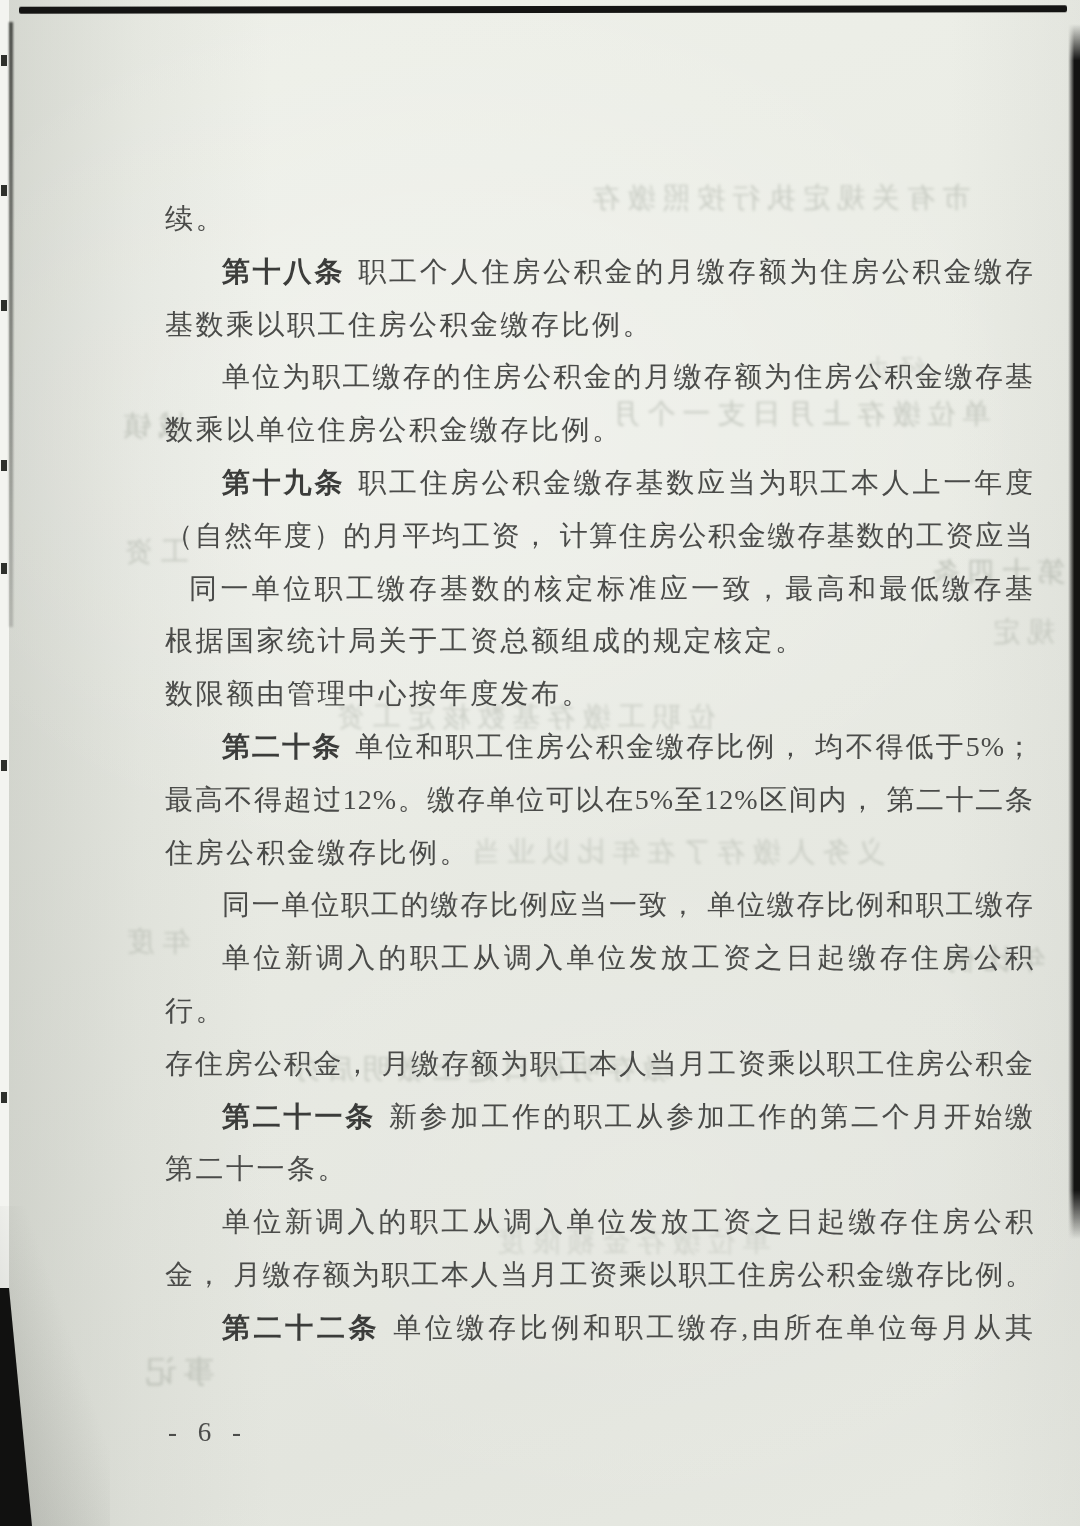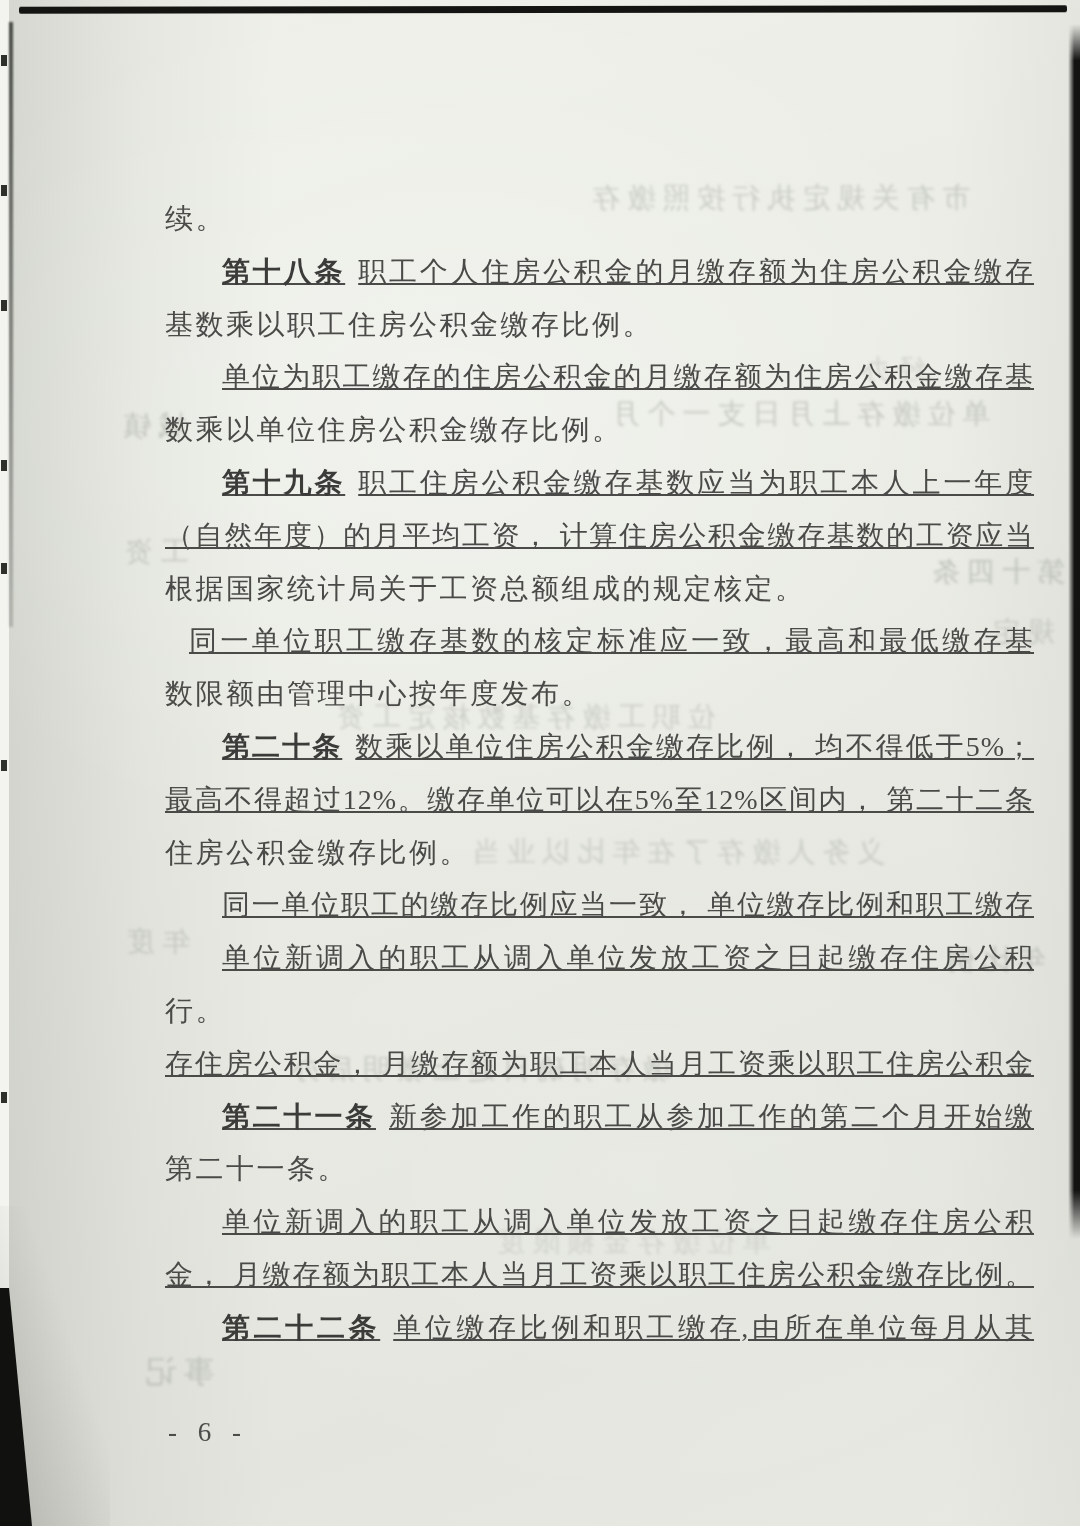--- a/index.html
+++ b/index.html
@@ -21,21 +21,21 @@
   #text-block{
     position:absolute;left:165px;top:193px;width:869px;
     font-size:28px;color:#4a4b49;
   }
   .line{
     height:52.8px;line-height:52.8px;letter-spacing:2.5px;
     white-space:nowrap;
   }
   .line.fill{
     white-space:normal;letter-spacing:1px;
-    text-align:justify;text-align-last:justify;text-decoration:underline;
+    text-align:justify;text-align-last:justify;
   }
   .line.ind1{text-indent:24px;}
   .line.ind2{text-indent:57px;}
   .art{font-weight:700;color:#3b3c3a;margin-right:13px;}
   #page-number{
     position:absolute;left:168px;top:1412px;height:40px;line-height:40px;
     font-size:27px;letter-spacing:7px;color:#4c4d4b;
   }
   
   .ghost{
@@ -95,24 +95,24 @@
   <div class="ghost" style="left:855px;top:350px;opacity:.32;">经办</div>
 
   <div id="text-block">
       <div class="line ind0"><span>续。</span></div>
       <div class="line ind2 fill"><span class="art">第十八条</span><span>职工个人住房公积金的月缴存额为住房公积金缴存</span></div>
       <div class="line ind0"><span>基数乘以职工住房公积金缴存比例。</span></div>
       <div class="line ind2 fill"><span>单位为职工缴存的住房公积金的月缴存额为住房公积金缴存基</span></div>
       <div class="line ind0"><span>数乘以单位住房公积金缴存比例。</span></div>
       <div class="line ind2 fill"><span class="art">第十九条</span><span>职工住房公积金缴存基数应当为职工本人上一年度</span></div>
       <div class="line ind0 fill"><span>（自然年度）的月平均工资， 计算住房公积金缴存基数的工资应当</span></div>
+      <div class="line ind1 fill"><span>同一单位职工缴存基数的核定标准应一致，最高和最低缴存基</span></div>
       <div class="line ind0"><span>根据国家统计局关于工资总额组成的规定核定。</span></div>
-      <div class="line ind1 fill"><span>同一单位职工缴存基数的核定标准应一致，最高和最低缴存基</span></div>
       <div class="line ind0"><span>数限额由管理中心按年度发布。</span></div>
-      <div class="line ind2 fill"><span class="art">第二十条</span><span>数乘以单位住房公积金缴存比例， 均不得低于5%；</span></div>
+      <div class="line ind2 fill"><span class="art">第二十条</span><span>单位和职工住房公积金缴存比例， 均不得低于5%；</span></div>
       <div class="line ind0 fill"><span>最高不得超过12%。缴存单位可以在5%至12%区间内， 第二十二条</span></div>
       <div class="line ind0"><span>住房公积金缴存比例。</span></div>
       <div class="line ind2 fill"><span>同一单位职工的缴存比例应当一致， 单位缴存比例和职工缴存</span></div>
       <div class="line ind2 fill"><span>单位新调入的职工从调入单位发放工资之日起缴存住房公积</span></div>
       <div class="line ind0"><span>行。</span></div>
       <div class="line ind0 fill"><span>存住房公积金， 月缴存额为职工本人当月工资乘以职工住房公积金</span></div>
       <div class="line ind2 fill"><span class="art">第二十一条</span><span>新参加工作的职工从参加工作的第二个月开始缴</span></div>
       <div class="line ind0"><span>第二十一条。</span></div>
       <div class="line ind2 fill"><span>单位新调入的职工从调入单位发放工资之日起缴存住房公积</span></div>
       <div class="line ind0 fill"><span>金， 月缴存额为职工本人当月工资乘以职工住房公积金缴存比例。</span></div>

